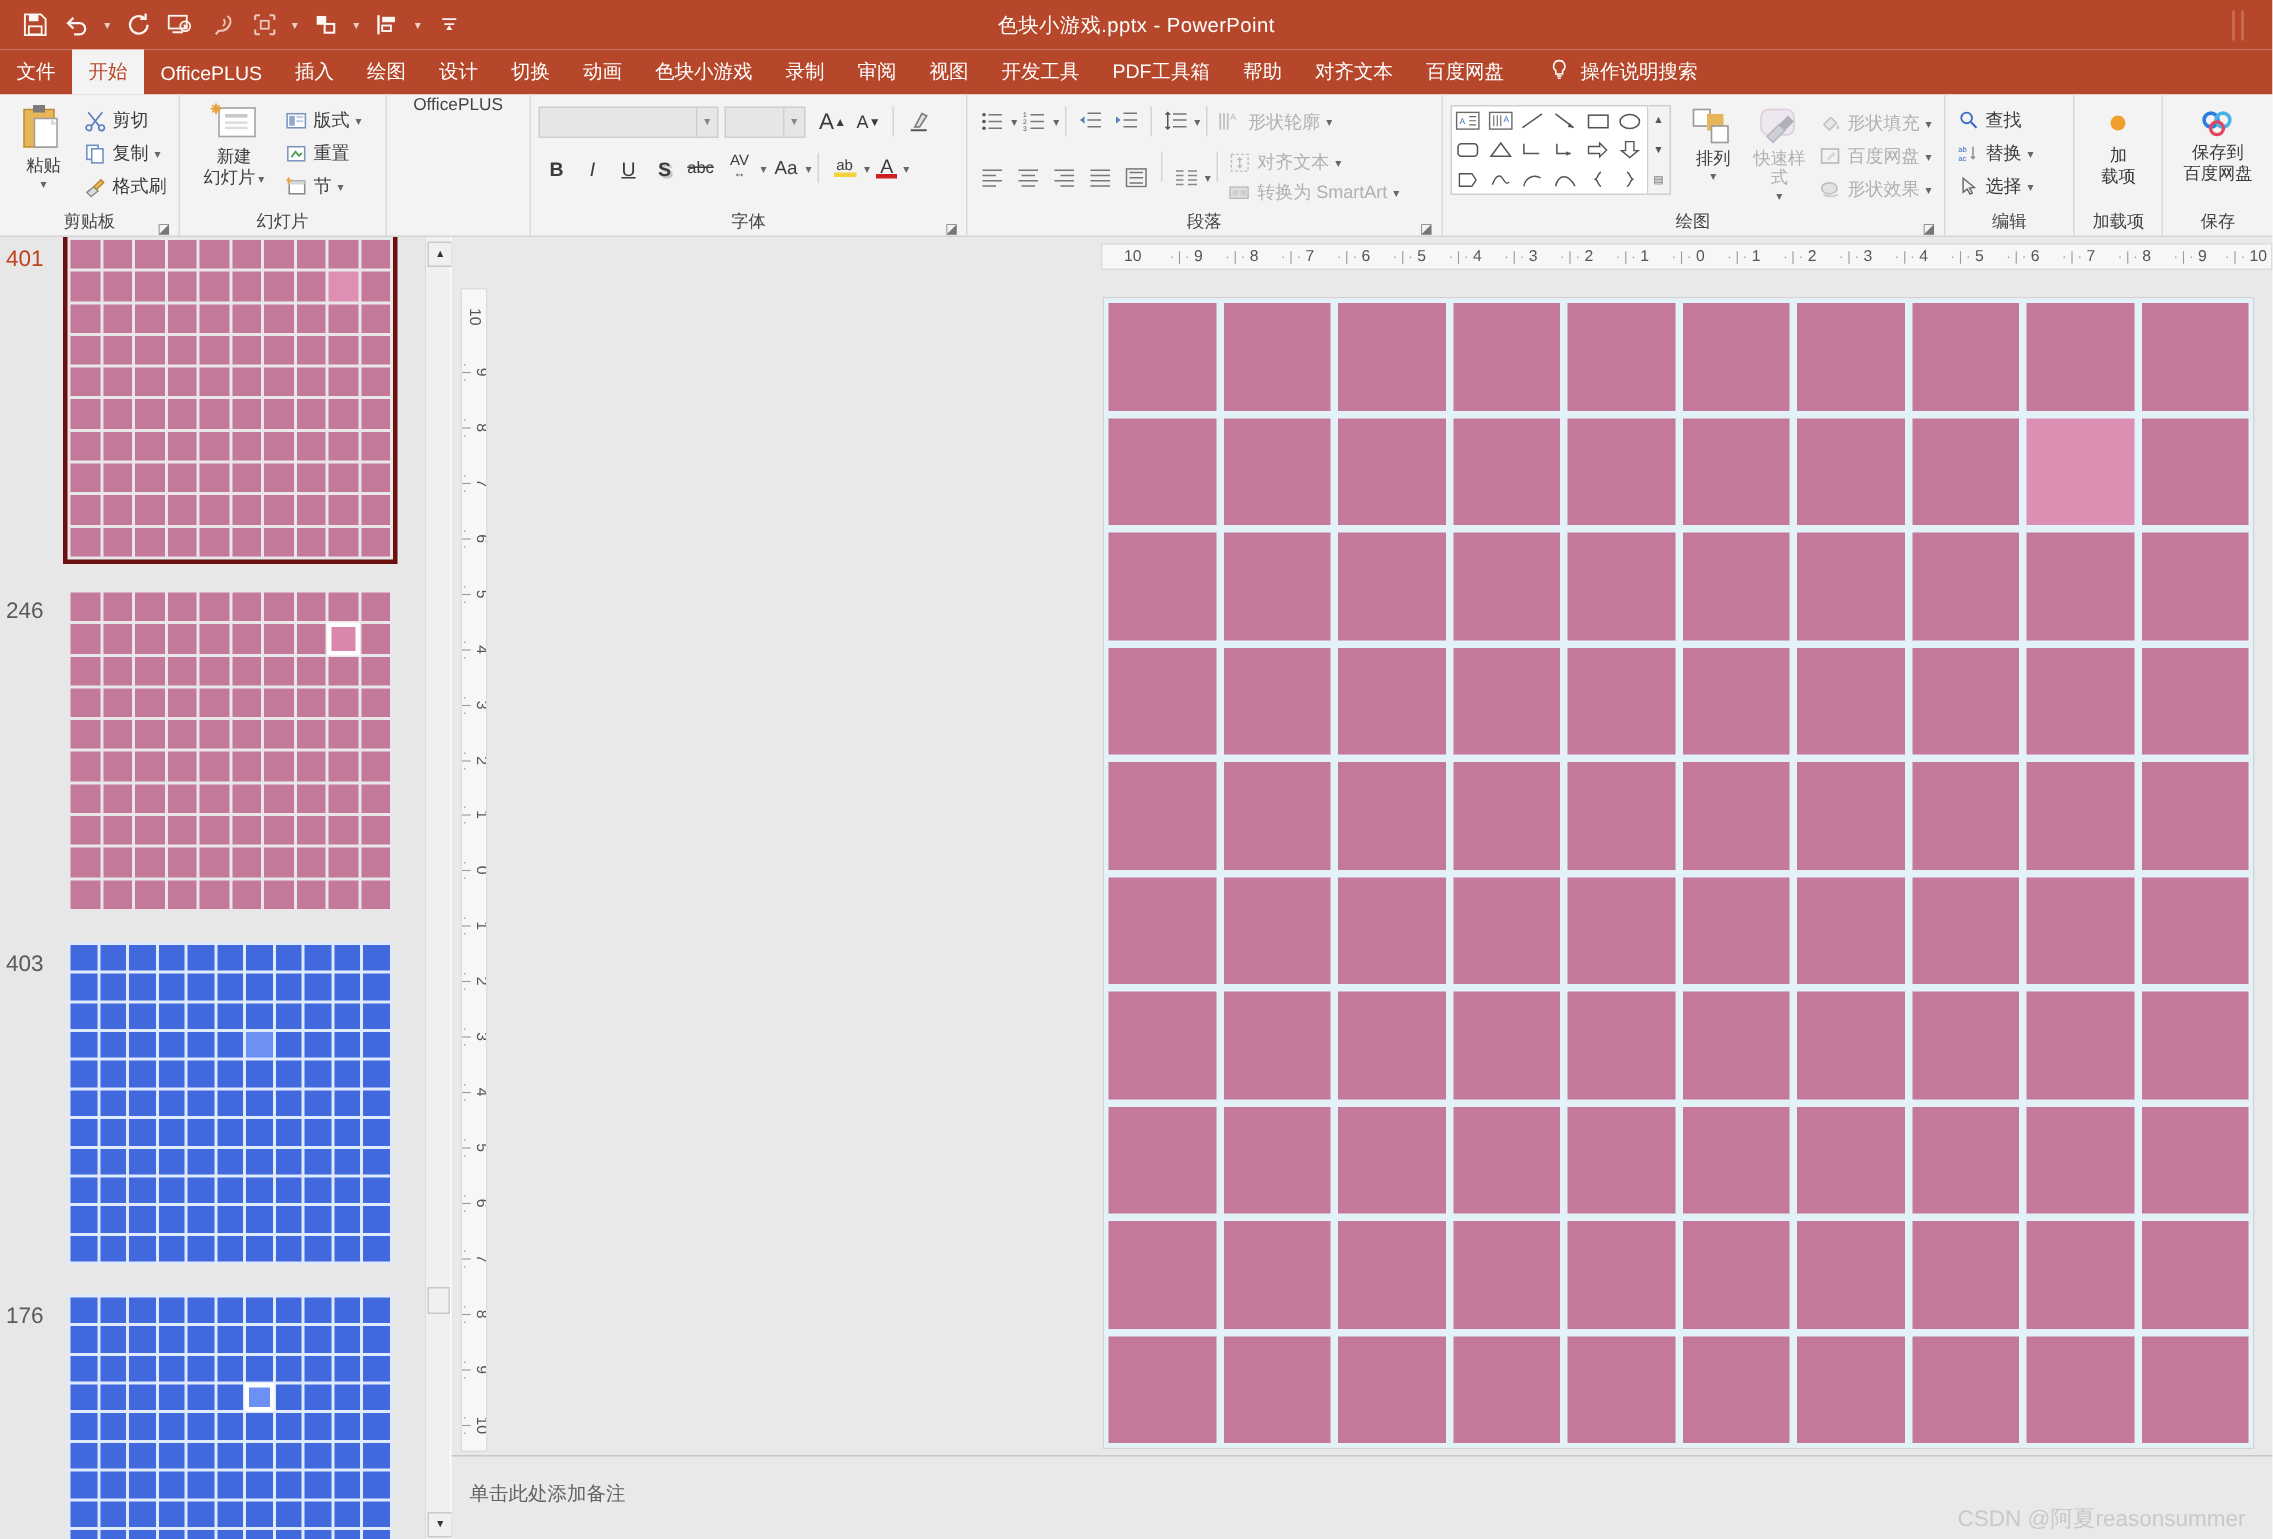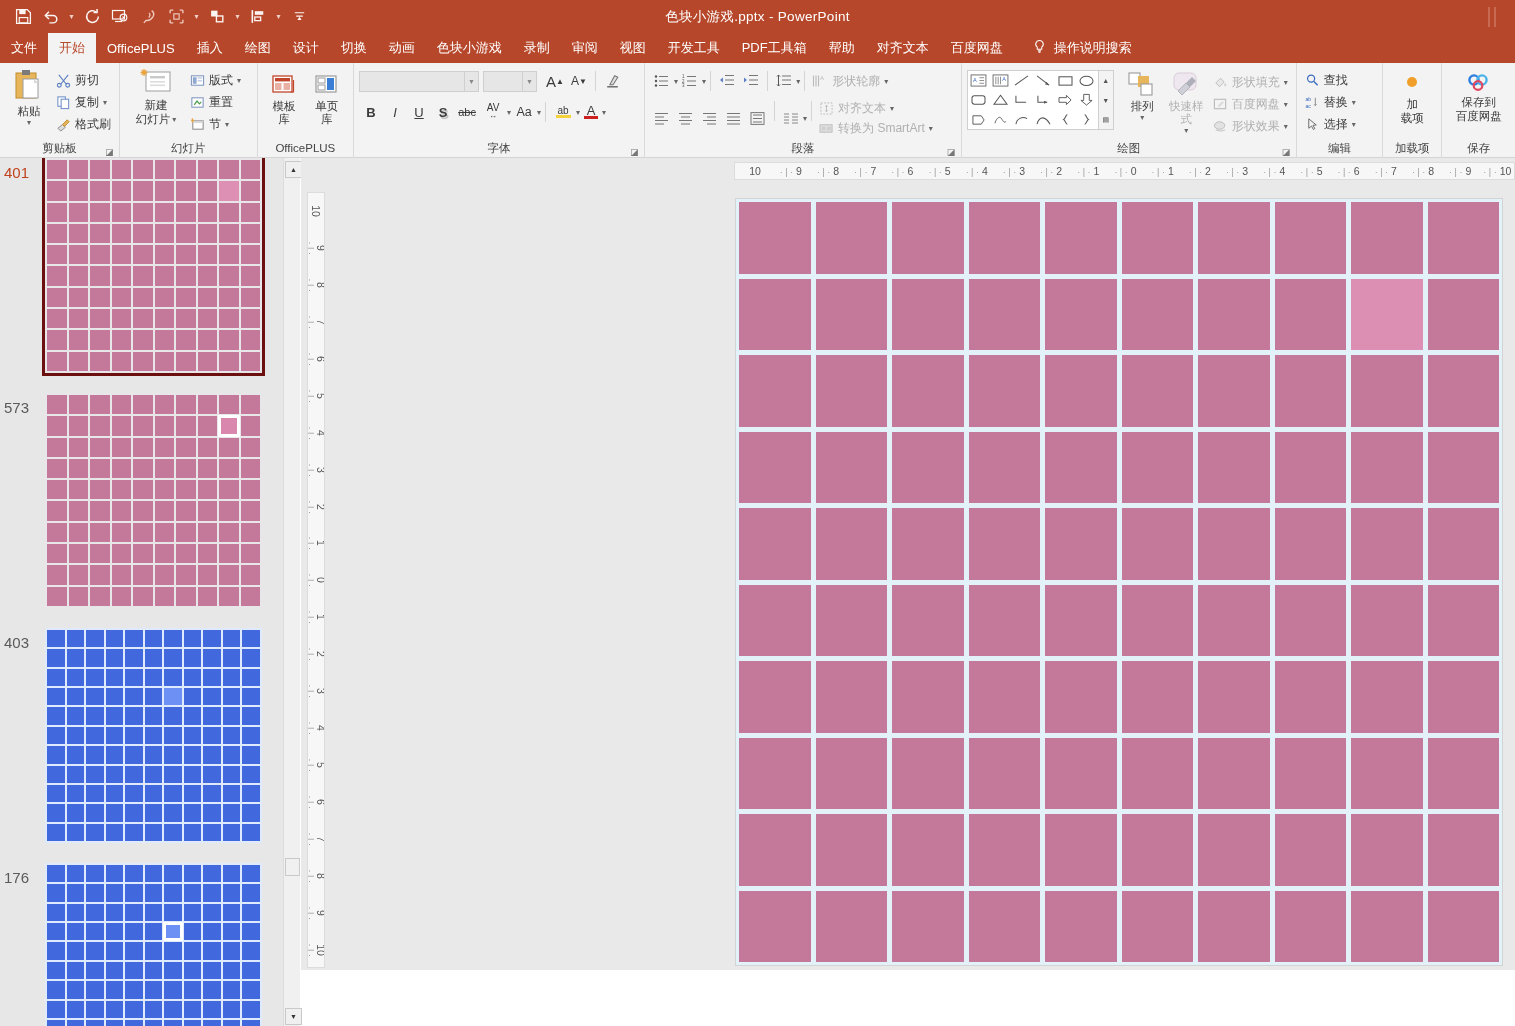--- a/index.html
+++ b/index.html
@@ -370,45 +370,20 @@
             </span>
             <span class="sm-lbl">节</span>
             <span class="caret">▾</span>
           </div>
         </div>
       </div>
       <div class="grp-title">幻灯片</div>
     </div>
 
     <div class="grp" style="width:98px;">
-      <div class="grp-body" style="justify-content:center;padding-top:10px;">
-        <div class="big-btn">
-          <span class="iconbox">
-            <svg width="27" height="25" viewBox="0 0 27 25">
-                <rect x="2" y="2" width="19" height="16" fill="#fff" stroke="#c0452a" stroke-width="1.3"></rect>
-                <rect x="4" y="4" width="15" height="3.4" fill="#c0452a"></rect>
-                <rect x="4" y="9" width="6.5" height="7" fill="#e8b1a3"></rect>
-                <rect x="12.5" y="9" width="6.5" height="7" fill="#e8b1a3"></rect>
-                <path d="M22.5 6v12h-3" fill="none" stroke="#c0452a" stroke-width="1.2"></path>
-              </svg>
-          </span>
-          <span class="big-lbl">模板库</span>
-        </div>
-        <div class="big-btn">
-          <span class="iconbox">
-            <svg width="27" height="25" viewBox="0 0 27 25">
-                <rect x="3" y="2" width="20" height="16" fill="#fff" stroke="#9a9a9a" stroke-width="1.2"></rect>
-                <rect x="5" y="4" width="7" height="5" fill="none" stroke="#9a9a9a" stroke-width="1"></rect>
-                <rect x="5" y="11" width="7" height="5" fill="none" stroke="#9a9a9a" stroke-width="1"></rect>
-                <rect x="14" y="4" width="7" height="12" fill="#3a7fd5"></rect>
-              </svg>
-          </span>
-          <span class="big-lbl">单页库</span>
-        </div>
-      </div>
       <div class="grp-title">OfficePLUS</div>
     </div>
 
     <div class="grp" style="width:296px;">
       <div class="grp-body" style="flex-direction:column;align-items:flex-start;padding-top:5px;">
         <div style="display:flex;align-items:center;">
           <div class="fontname">
             <span style="flex:1;padding-left:5px;font-size:12px;"></span>
             <span class="combo-arrow">▼</span>
           </div>
@@ -935,21 +910,21 @@
             <div class="minicell" style="background: rgb(196, 121, 155);"></div>
             <div class="minicell" style="background: rgb(196, 121, 155);"></div>
             <div class="minicell" style="background: rgb(196, 121, 155);"></div>
             <div class="minicell" style="background: rgb(196, 121, 155);"></div>
             <div class="minicell" style="background: rgb(196, 121, 155);"></div>
             <div class="minicell" style="background: rgb(196, 121, 155);"></div>
           </div>
         </div>
       </div>
       <div class="thumb-row" style="top: 235px; height: 224px;">
-        <div class="thumb-num">573</div>
+        <div class="thumb-num">246</div>
         <div class="thumb-frame" style="height: 215px; background: rgb(233, 230, 234); position: absolute;">
           <div class="minigrid" style="grid-template-columns: repeat(10, 1fr); grid-template-rows: repeat(10, 1fr);">
             <div class="minicell" style="background: rgb(196, 121, 155);"></div>
             <div class="minicell" style="background: rgb(196, 121, 155);"></div>
             <div class="minicell" style="background: rgb(196, 121, 155);"></div>
             <div class="minicell" style="background: rgb(196, 121, 155);"></div>
             <div class="minicell" style="background: rgb(196, 121, 155);"></div>
             <div class="minicell" style="background: rgb(196, 121, 155);"></div>
             <div class="minicell" style="background: rgb(196, 121, 155);"></div>
             <div class="minicell" style="background: rgb(196, 121, 155);"></div>
@@ -1505,14 +1480,18 @@
           <div class="maincell" style="background: rgb(196, 121, 155);"></div>
           <div class="maincell" style="background: rgb(196, 121, 155);"></div>
           <div class="maincell" style="background: rgb(196, 121, 155);"></div>
           <div class="maincell" style="background: rgb(196, 121, 155);"></div>
           <div class="maincell" style="background: rgb(196, 121, 155);"></div>
           <div class="maincell" style="background: rgb(196, 121, 155);"></div>
         </div>
     </div>
   </div>
 
+  <div class="notespane">
+    <div class="notes-text">单击此处添加备注</div>
+    <div class="watermark">CSDN @阿夏reasonsummer</div>
+  </div>
 
 </div>
 
 </body></html>

